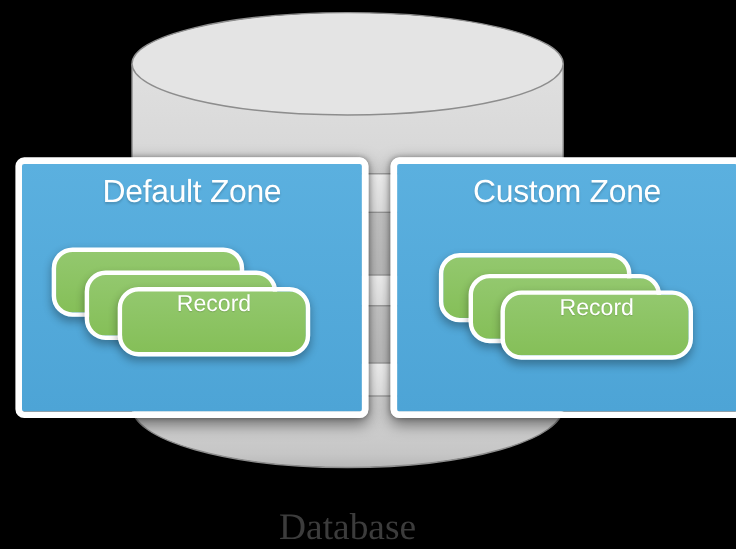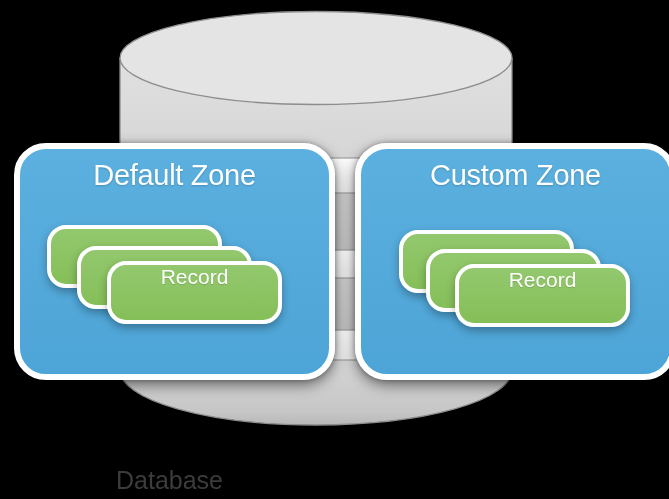--- a/index.html
+++ b/index.html
@@ -13,21 +13,21 @@
   }
   .cyl-svg { position: absolute; left: 0; top: 0; }
 
   
   .zone {
     position: absolute;
     box-sizing: border-box;
     width: 321px;
     height: 237px;
     border: 6px solid var(--zone-border, #ffffff);
-    border-radius: 32px;
+    border-radius: 8px;
     background: linear-gradient(180deg, var(--zone-blue, #5bb0df) 0%, var(--zone-blue-deep, #4da4d6) 100%);
     box-shadow: 0 5px 14px rgba(0,0,0,0.50), 0 0 5px rgba(0,0,0,0.28);
   }
   .zone-left  { left: 14px;  top: 143px; }
   .zone-right { left: 355px; top: 143px; }
 
   .zone-title {
     position: absolute;
     left: 0; right: 0; top: 10px;
     text-align: center;
@@ -65,23 +65,24 @@
     font-family: "Liberation Sans", sans-serif;
     font-size: 21px;
     text-shadow: 0 1px 1px rgba(0,0,0,0.15);
   }
 
   .db-label {
     position: absolute;
     left: 116px;
     top: 462px;
     width: 400px;
+    text-align: center;
     color: var(--database-text, #3c3c3c);
-    font-family: Liberation Sans, sans-serif;
-    font-size: 25px;
+    font-family: Liberation Serif, serif;
+    font-size: 34px;
     line-height: 36px;
   }
 </style>
 </head>
 <body>
 
 <div class="canvas">
 
   <svg class="cyl-svg" width="669" height="499" viewBox="0 0 669 499" aria-hidden="true">
     <defs>

